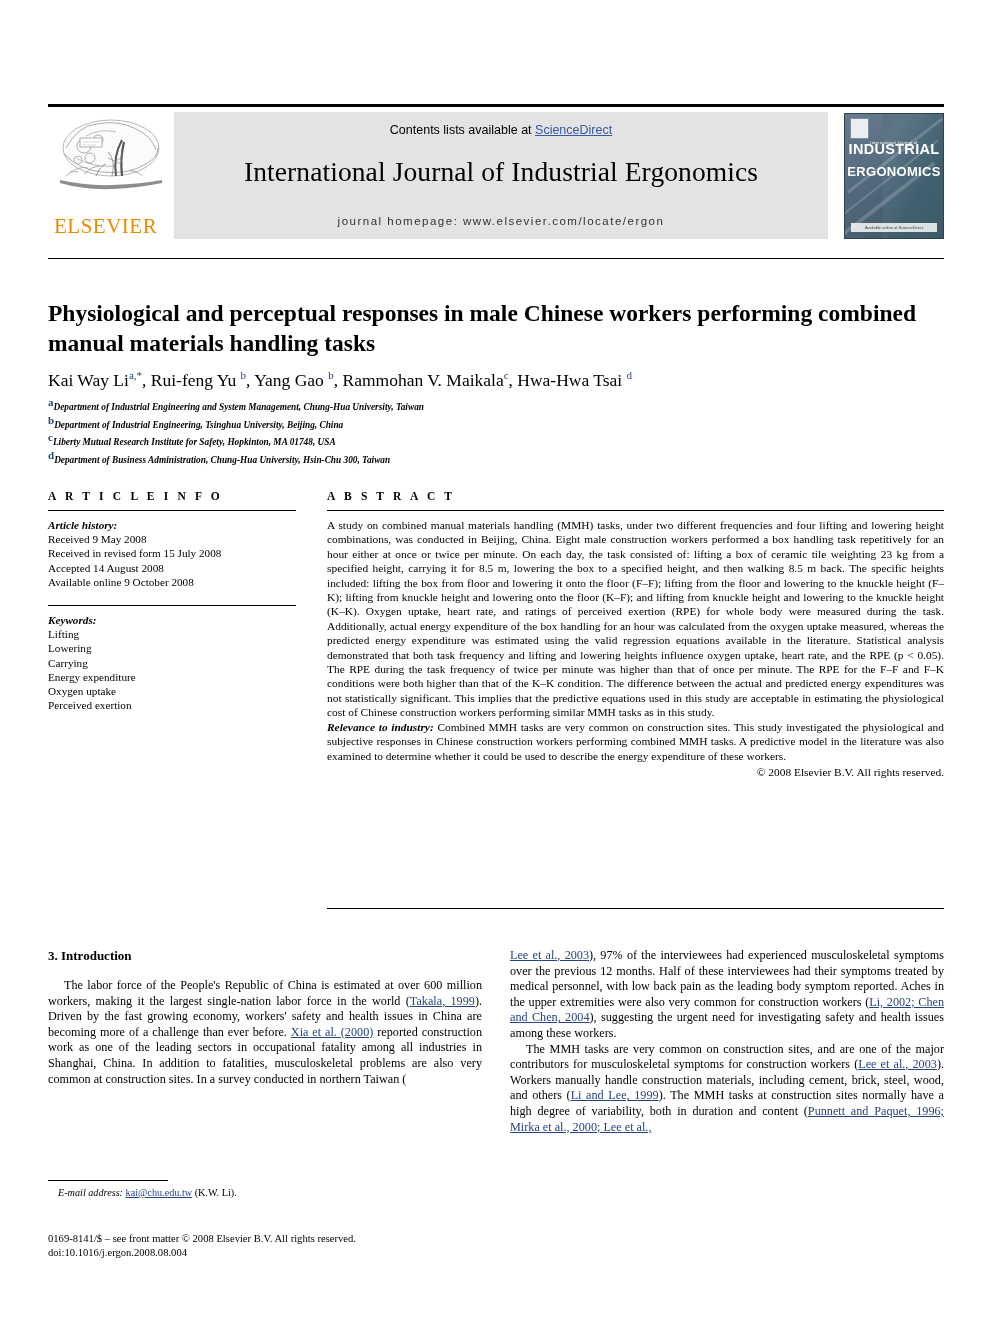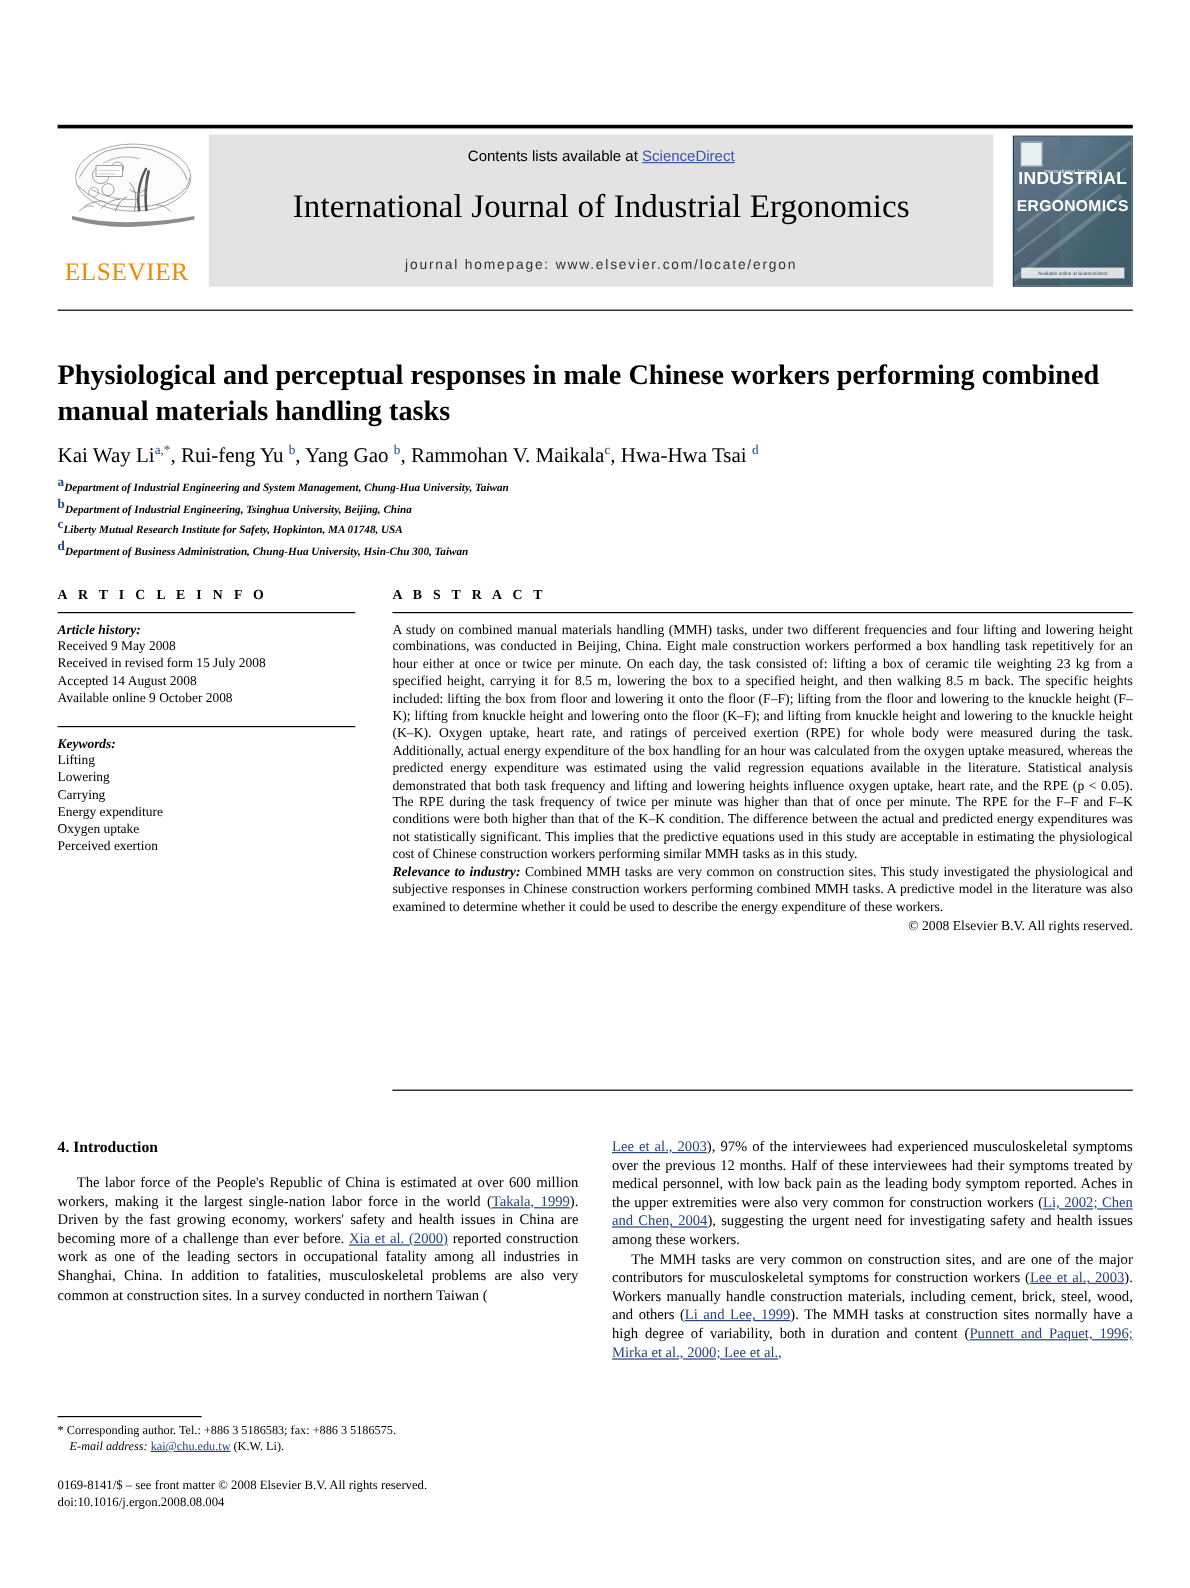--- a/index.html
+++ b/index.html
@@ -453,32 +453,31 @@
     <div class="abs-body">
       <p>A study on combined manual materials handling (MMH) tasks, under two different frequencies and four lifting and lowering height combinations, was conducted in Beijing, China. Eight male construction workers performed a box handling task repetitively for an hour either at once or twice per minute. On each day, the task consisted of: lifting a box of ceramic tile weighting 23 kg from a specified height, carrying it for 8.5 m, lowering the box to a specified height, and then walking 8.5 m back. The specific heights included: lifting the box from floor and lowering it onto the floor (F–F); lifting from the floor and lowering to the knuckle height (F–K); lifting from knuckle height and lowering onto the floor (K–F); and lifting from knuckle height and lowering to the knuckle height (K–K). Oxygen uptake, heart rate, and ratings of perceived exertion (RPE) for whole body were measured during the task. Additionally, actual energy expenditure of the box handling for an hour was calculated from the oxygen uptake measured, whereas the predicted energy expenditure was estimated using the valid regression equations available in the literature. Statistical analysis demonstrated that both task frequency and lifting and lowering heights influence oxygen uptake, heart rate, and the RPE (p &lt; 0.05). The RPE during the task frequency of twice per minute was higher than that of once per minute. The RPE for the F–F and F–K conditions were both higher than that of the K–K condition. The difference between the actual and predicted energy expenditures was not statistically significant. This implies that the predictive equations used in this study are acceptable in estimating the physiological cost of Chinese construction workers performing similar MMH tasks as in this study.</p>
       <p><span class="rel-ind">Relevance to industry:</span><span> Combined MMH tasks are very common on construction sites. This study investigated the physiological and subjective responses in Chinese construction workers performing combined MMH tasks. A predictive model in the literature was also examined to determine whether it could be used to describe the energy expenditure of these workers.</span></p>
       <div class="copy-line">© 2008 Elsevier B.V. All rights reserved.</div>
     </div>
   </div>
 
   <div class="abs-rule-bottom"></div>
 
   <div class="body-left">
-    <div class="h1">4. Introduction</div>
+    <div class="h1">3. Introduction</div>
     <p class="btxt ind"><span>The labor force of the People's Republic of China is estimated at over 600 million workers, making it the largest single-nation labor force in the world (</span><a class="cite" href="#">Takala, 1999</a><span>). Driven by the fast growing economy, workers' safety and health issues in China are becoming more of a challenge than ever before. </span><a class="cite" href="#">Xia et al. (2000)</a><span> reported construction work as one of the leading sectors in occupational fatality among all industries in Shanghai, China. In addition to fatalities, musculoskeletal problems are also very common at construction sites. In a survey conducted in northern Taiwan (</span></p>
   </div>
 
   <div class="body-right">
     <p class="btxt"><a class="cite" href="#">Lee et al., 2003</a><span>), 97% of the interviewees had experienced musculoskeletal symptoms over the previous 12 months. Half of these interviewees had their symptoms treated by medical personnel, with low back pain as the leading body symptom reported. Aches in the upper extremities were also very common for construction workers (</span><a class="cite" href="#">Li, 2002; Chen and Chen, 2004</a><span>), suggesting the urgent need for investigating safety and health issues among these workers.</span></p>
     <p class="btxt ind"><span>The MMH tasks are very common on construction sites, and are one of the major contributors for musculoskeletal symptoms for construction workers (</span><a class="cite" href="#">Lee et al., 2003</a><span>). Workers manually handle construction materials, including cement, brick, steel, wood, and others (</span><a class="cite" href="#">Li and Lee, 1999</a><span>). The MMH tasks at construction sites normally have a high degree of variability, both in duration and content (</span><a class="cite" href="#">Punnett and Paquet, 1996; Mirka et al., 2000; Lee et al.,</a></p>
   </div>
 
   <div class="fn-rule"></div>
   <div class="footnote">
-    <div>* Corresponding author. Tel.: +886 3 5186583; fax: +886 3 5186575.</div>
     <div style="padding-left:10px;"><span class="em">E-mail address:</span> <a class="mail" href="#">kai@chu.edu.tw</a><span> (K.W. Li).</span></div>
   </div>
 
   <div class="imprint">
     <div>0169-8141/$ – see front matter © 2008 Elsevier B.V. All rights reserved.</div>
     <div>doi:10.1016/j.ergon.2008.08.004</div>
   </div>
 
 </div>
 

